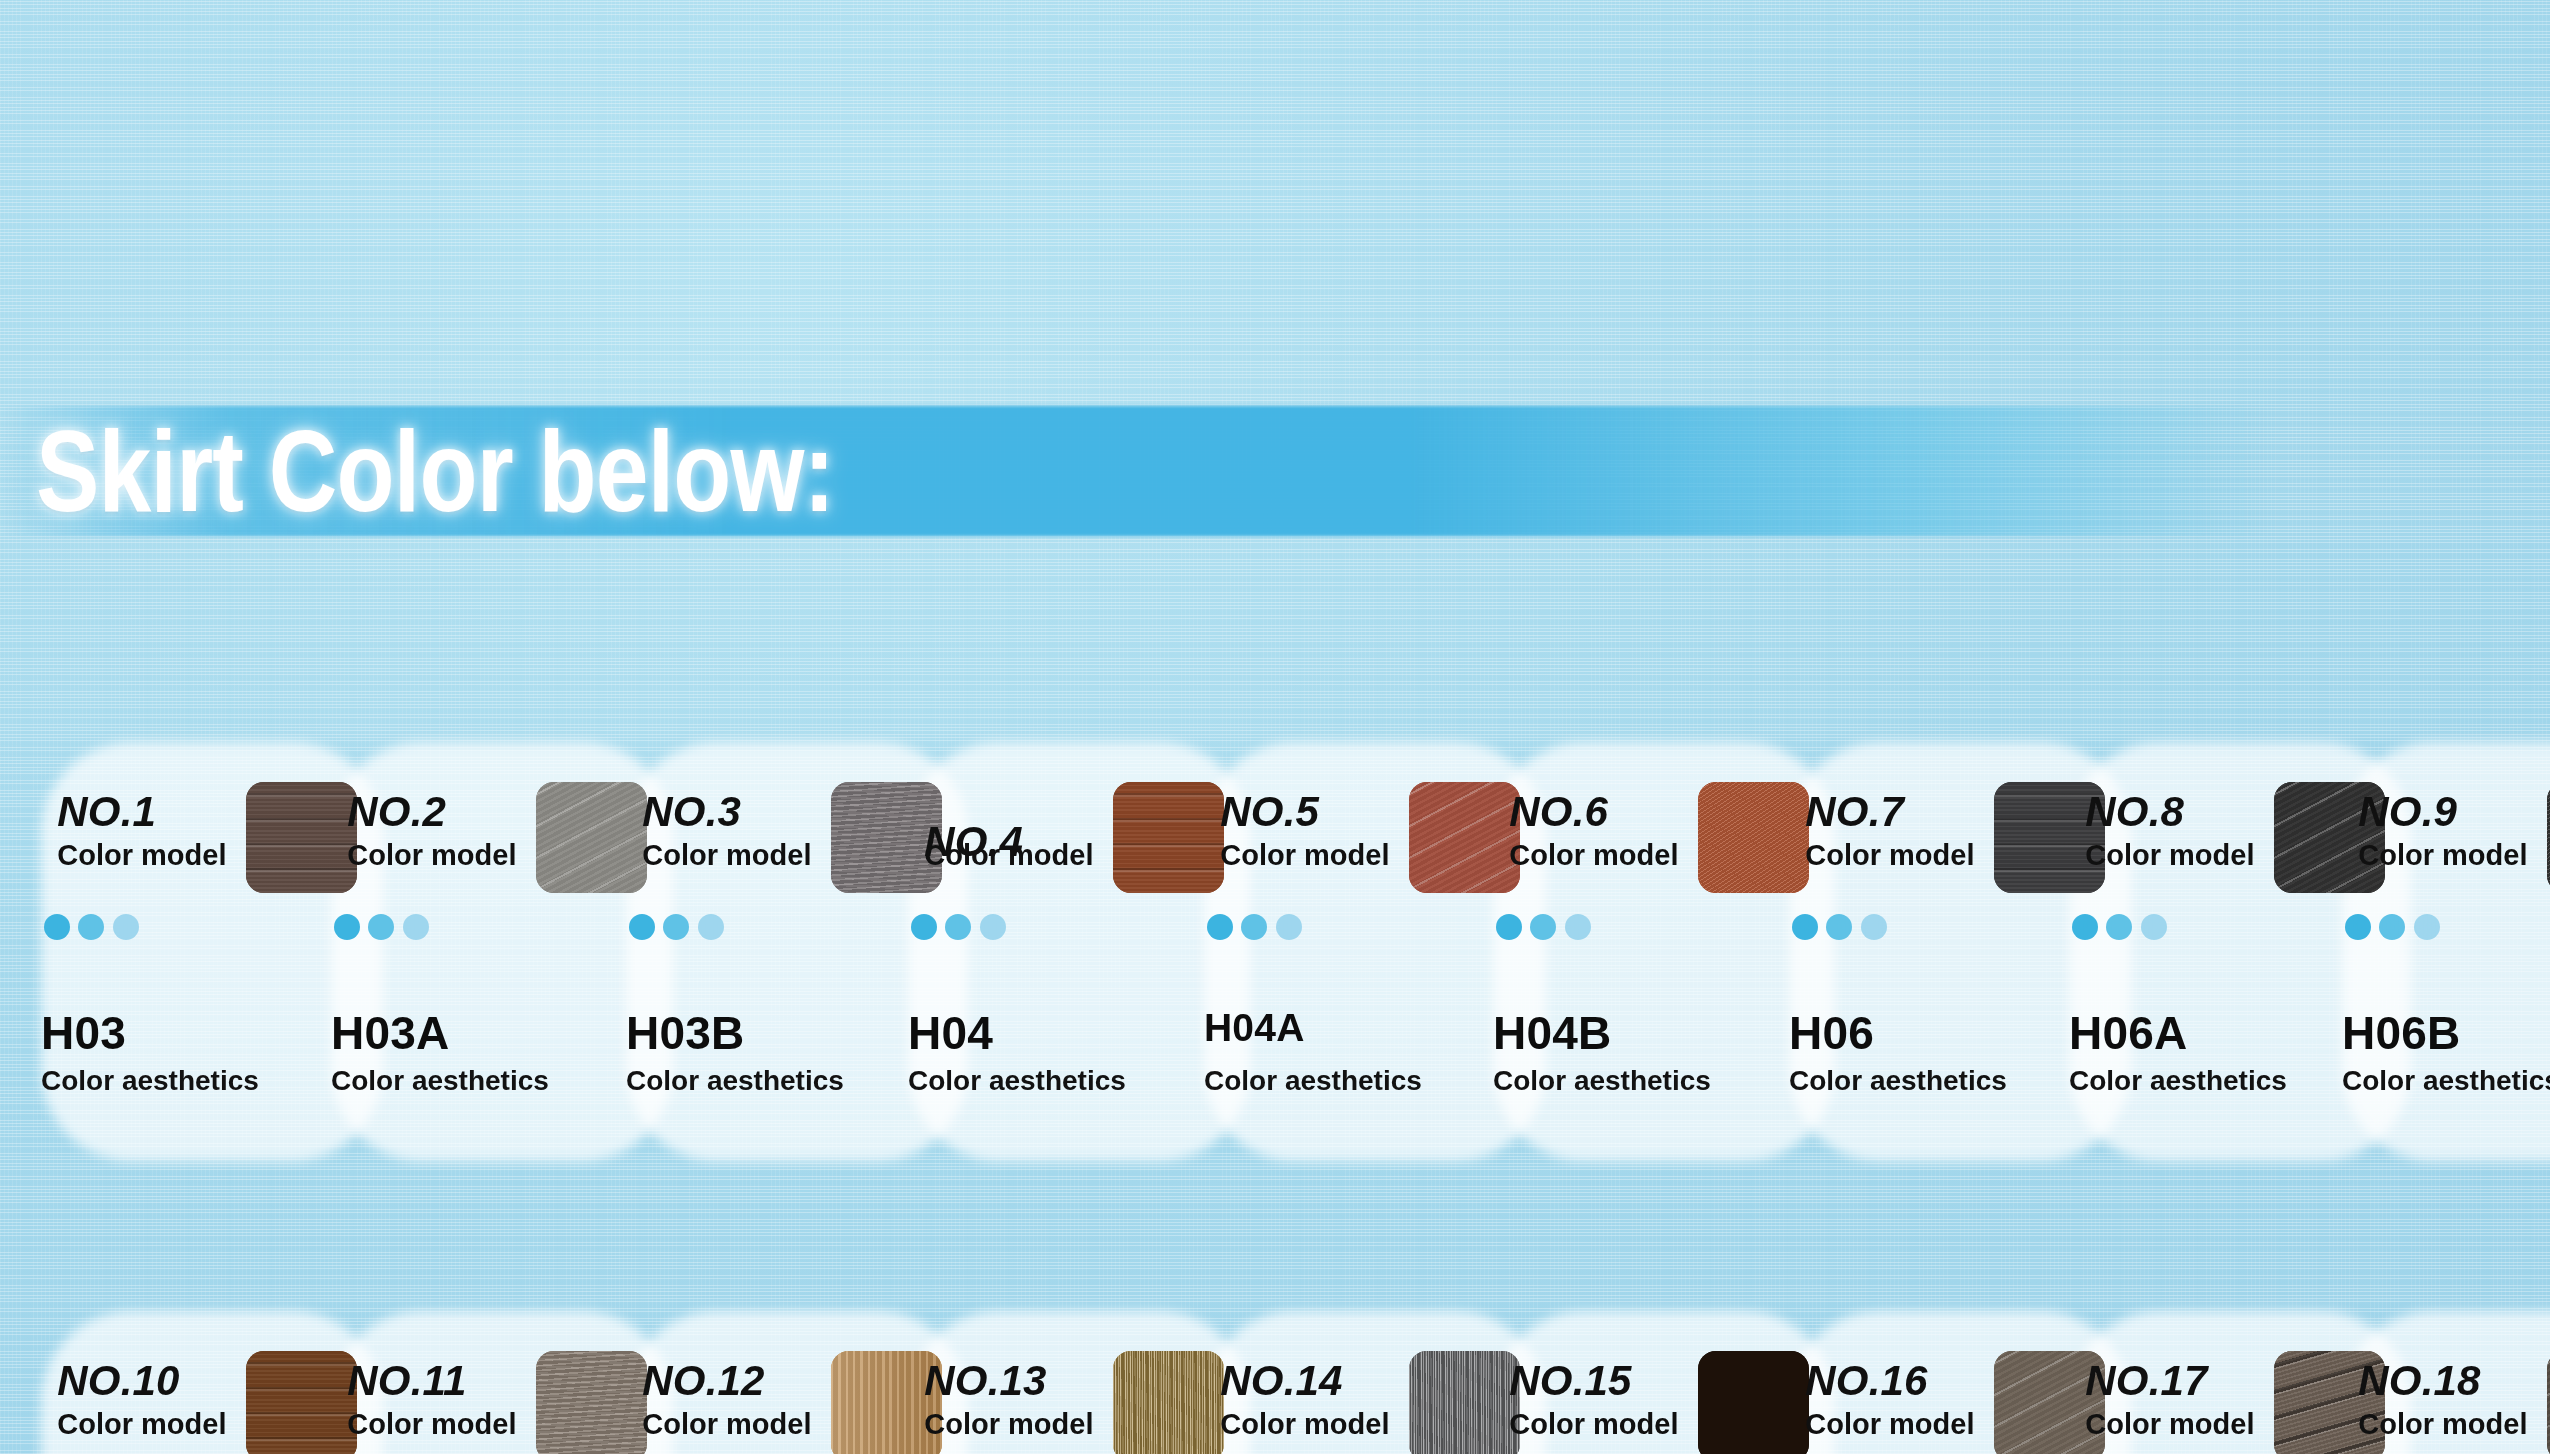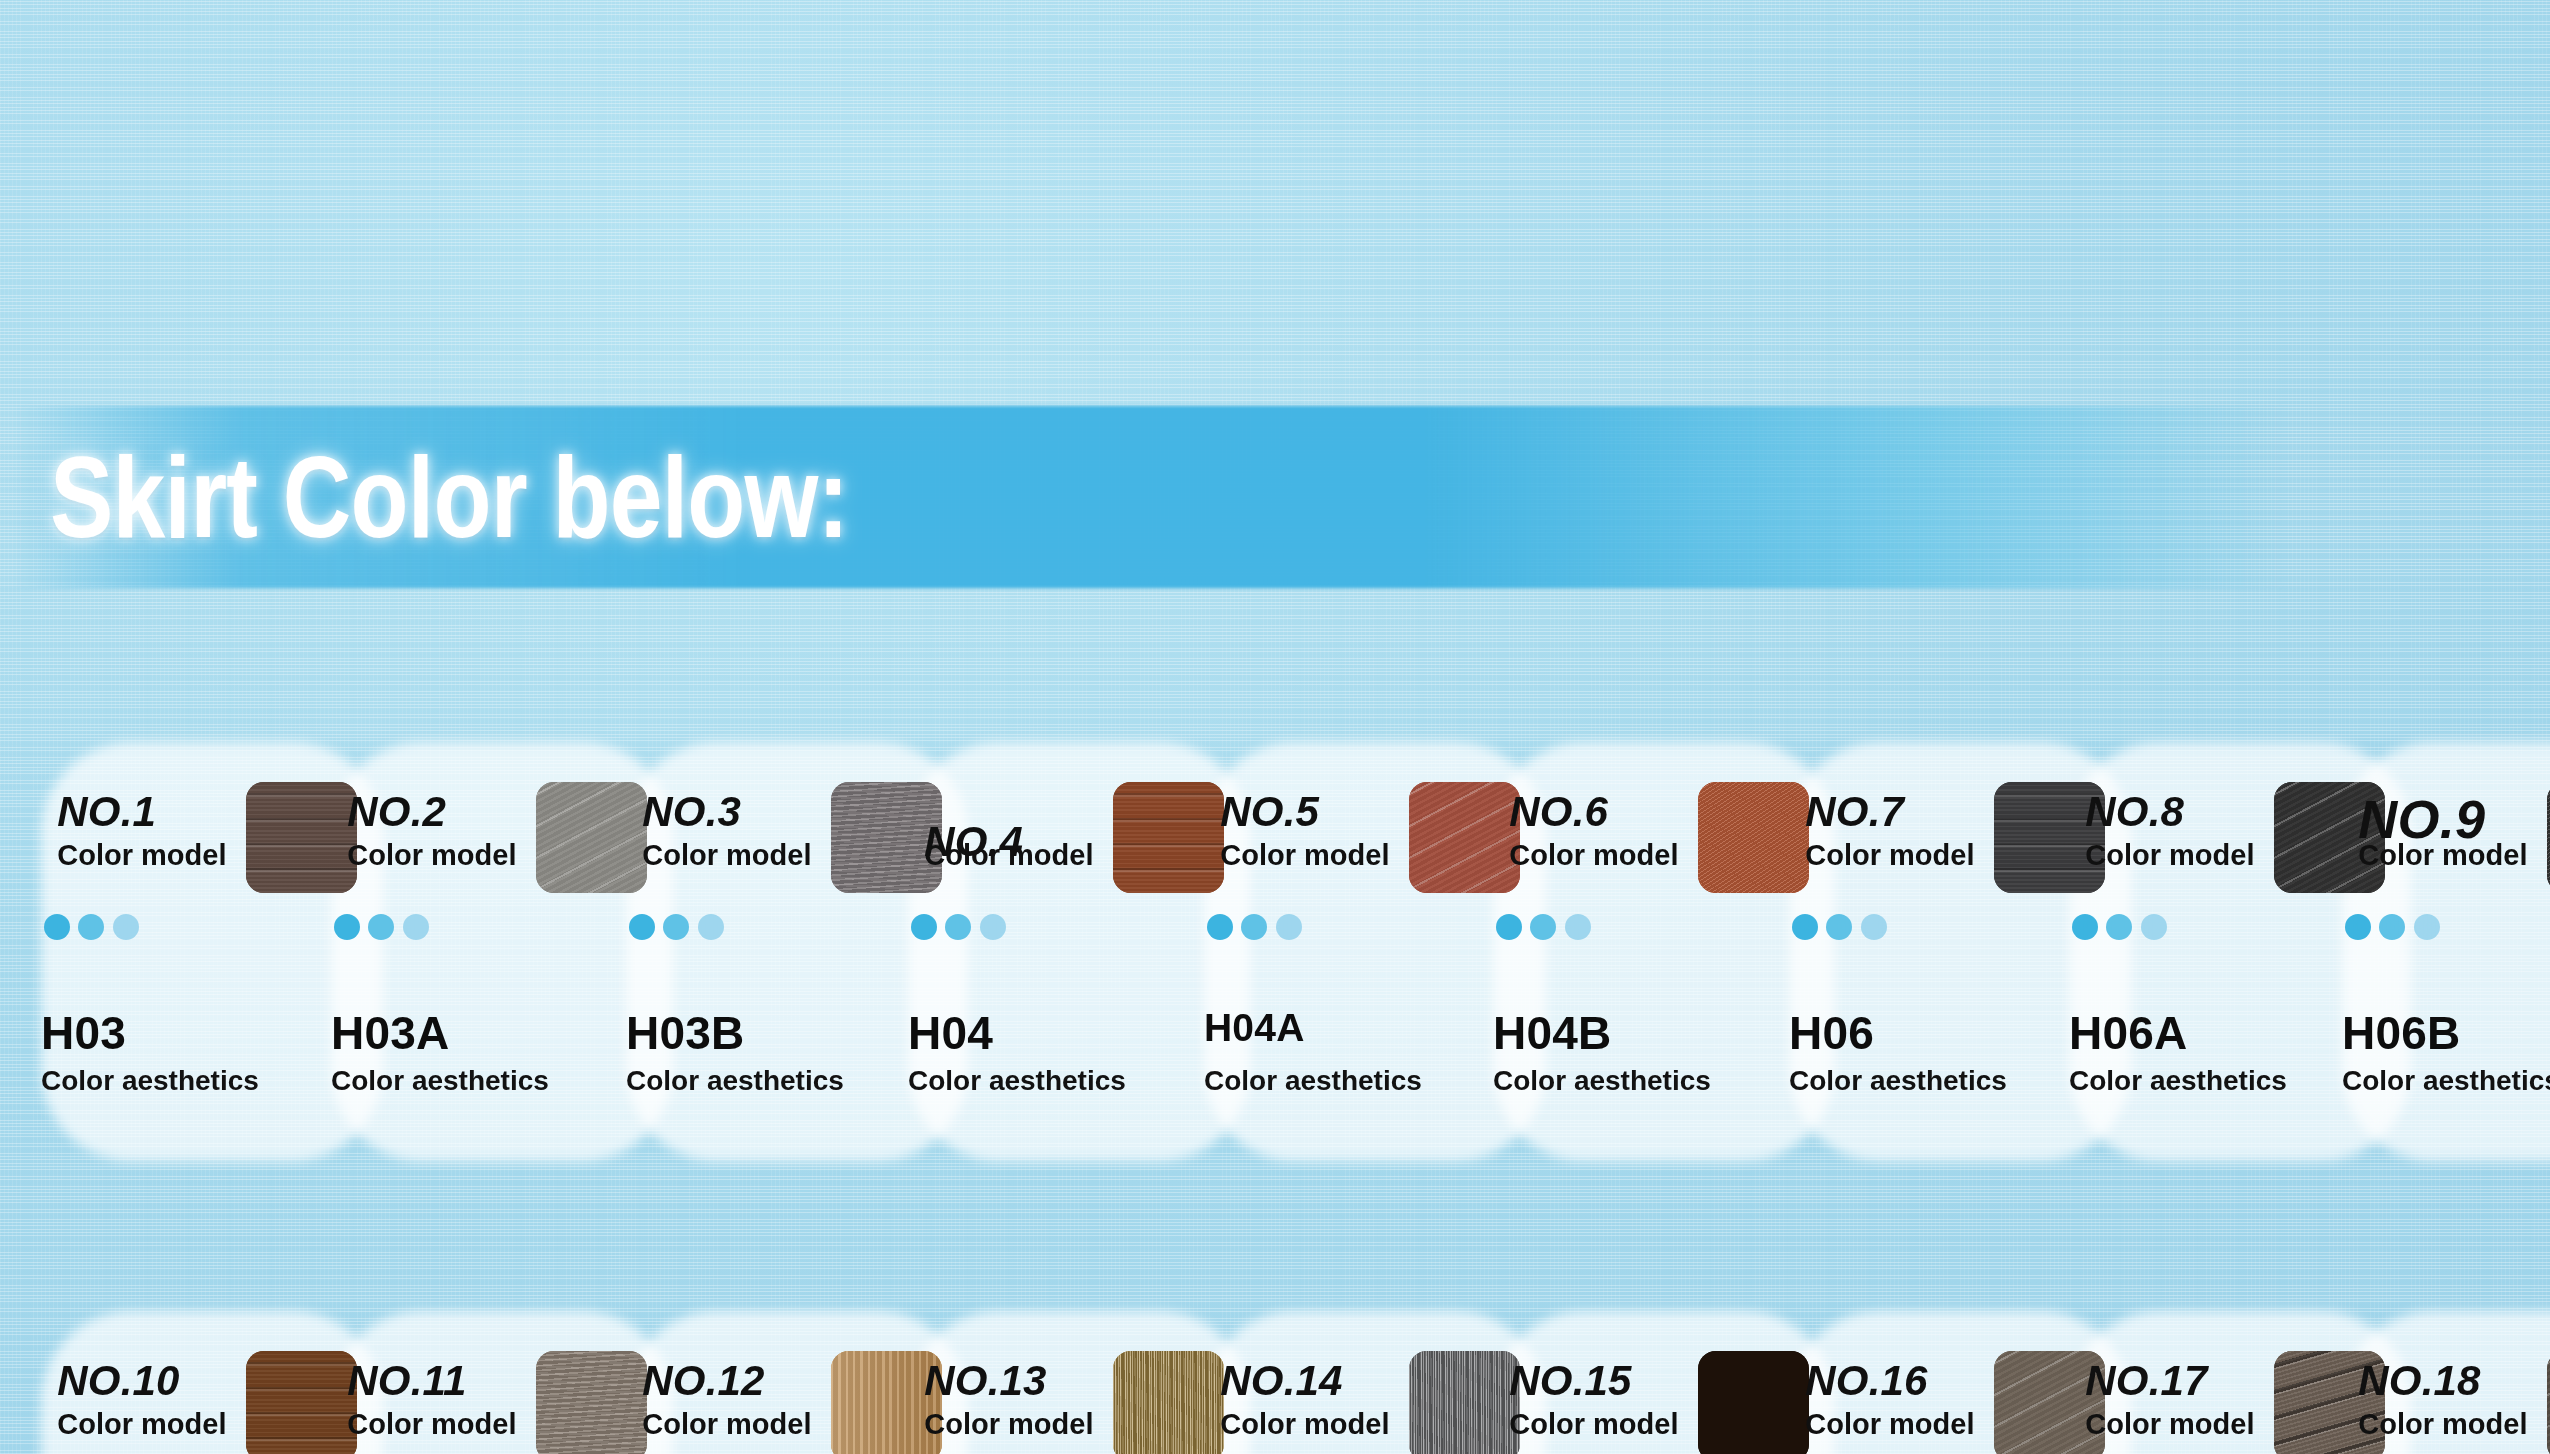--- a/index.html
+++ b/index.html
@@ -179,21 +179,21 @@
     font-weight: 700;
     color: #121212;
     white-space: nowrap;
   }
 </style>
 </head>
 <body>
 
 <div id="page-bg"></div>
 <div id="page">
-    <div class="heading" style="left: 14px; top: 406px; width: 2277px; height: 182px;">
+    <div class="heading" style="left: 0px; top: 406px; width: 2277px; height: 130px;">
       <div class="heading-band" style="width: 2277px;"></div>
       <div class="heading-text" style="font-size: 95px;">Skirt Color below:</div>
     </div>
     <div class="card" style="left: 41px; top: 765px; width: 342px; height: 374px; text-align: right;">
       <div class="card-plate" style="width: 342px; height: 419px; top: -23px; border-radius: 91px;"></div>
       <div class="card-inner" style="padding: 23px 13px 0px 16.3px;">
         <div class="card-top" style="height: 120px;">
           <div class="card-no" style="font-size: 42px;">NO.1</div>
           <div class="card-model" style="font-size: 29px; top: 51px;">Color model</div>
           <div class="swatch" style="width: 111px; height: 111px; right: 13px; top: -6.5px; border-radius: 18px; background: rgb(94, 74, 66);">
@@ -339,21 +339,21 @@
           <span class="dot d3" style="width: 26px; height: 26px;"></span>
         </div>
         <div class="card-code" style="font-size: 46px; top: 241px;">H06A</div>
         <div class="card-aesthetics" style="font-size: 28px; top: 300px;">Color aesthetics</div>
       </div>
     </div>
     <div class="card" style="left: 2342px; top: 765px; width: 342px; height: 374px;">
       <div class="card-plate" style="width: 342px; height: 419px; top: -23px; border-radius: 91px;"></div>
       <div class="card-inner" style="padding: 23px 13px 0px 16.3px;">
         <div class="card-top" style="height: 120px;">
-          <div class="card-no" style="font-size: 54px;">NO.9</div>
+          <div class="card-no" style="font-size: 42px;">NO.9</div>
           <div class="card-model" style="font-size: 29px; top: 51px;">Color model</div>
           <div class="swatch" style="width: 111px; height: 111px; right: 13px; top: -6.5px; border-radius: 18px; background: rgb(52, 52, 52);">
             <div class="tex" style="background: repeating-linear-gradient(-33deg, rgba(255, 255, 255, 0.16) 0px, rgba(255, 255, 255, 0.16) 0.8px, rgba(0, 0, 0, 0.09) 0.8px, rgba(0, 0, 0, 0.09) 3.3px) rgb(52, 52, 52);"></div>
           </div>
         </div>
         <div class="dots" style="top: 149px; left: 3.3px; gap: 8.2px;">
           <span class="dot d1" style="width: 26px; height: 26px;"></span>
           <span class="dot d2" style="width: 26px; height: 26px;"></span>
           <span class="dot d3" style="width: 26px; height: 26px;"></span>
         </div>

